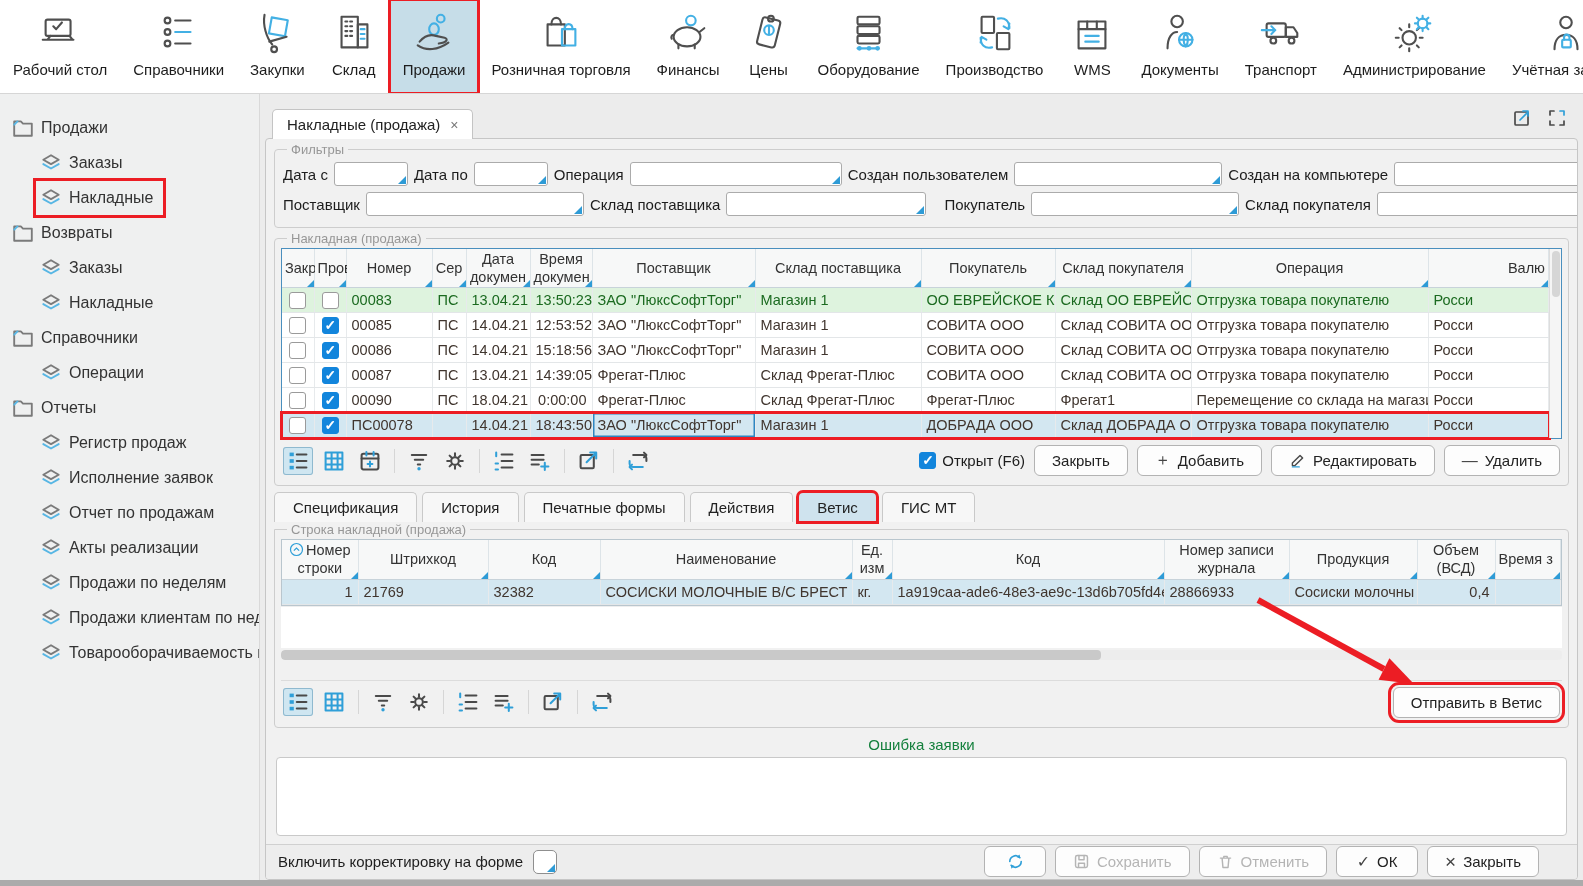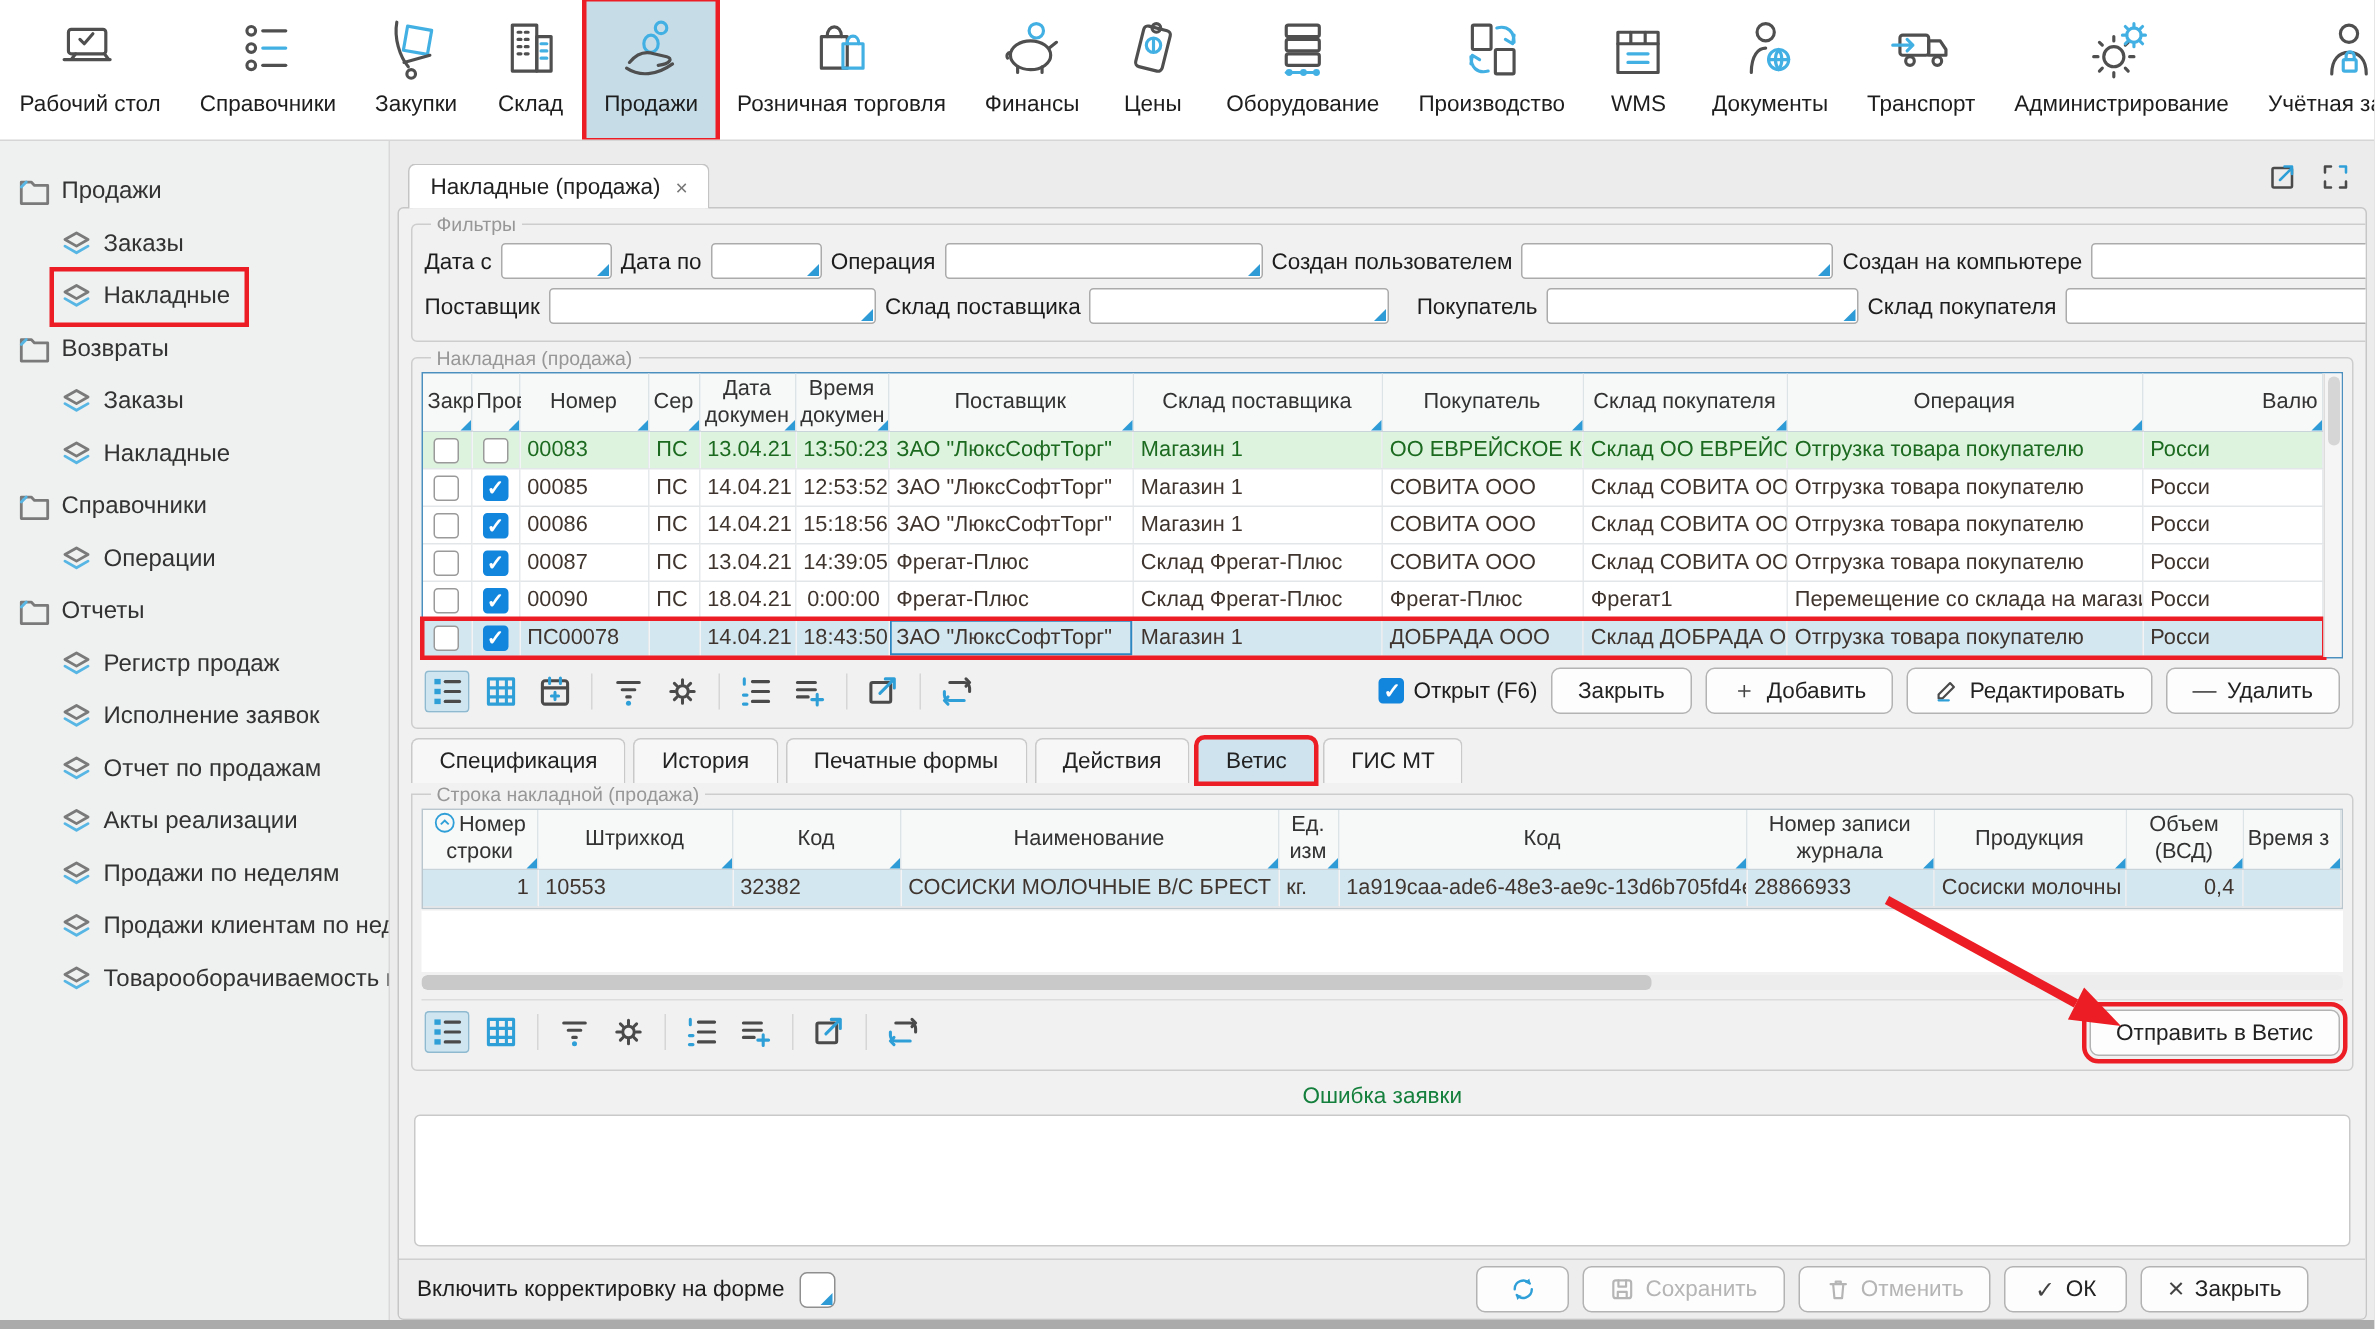--- a/index.html
+++ b/index.html
@@ -746,39 +746,39 @@
                     <th>Код</th>
                     <th>Номер записи журнала</th>
                     <th>Продукция</th>
                     <th>Объем (ВСД)</th>
                     <th style="text-align:left">Время з</th>
               </tr>
                 </thead>
               <tbody>
                 <tr class="row-selected" style="outline:none">
                   <td class="num">1</td>
-                    <td>10553</td>
+                    <td>21769</td>
                     <td>32382</td>
                     <td>СОСИСКИ МОЛОЧНЫЕ В/С БРЕСТ 1</td>
                     <td>кг.</td>
                     <td>1a919caa-ade6-48e3-ae9c-13d6b705fd4e</td>
                     <td>28866933</td>
                     <td>Сосиски молочны</td>
                     <td class="num">0,4</td>
                     <td></td>
                 </tr>
               </tbody>
             </table>
           </div>
           <div class="filler"></div>
           <div class="hscroll">
               <div class="thumb"></div>
             </div>
 
-          <div class="gtb" style="border-top:1px solid #dcdcdc;margin-top:6px">
+          <div class="gtb" style="border-top:1px solid #dcdcdc;margin-top:20px">
             <span class="icobtn selected">
                 <svg class="si" viewBox="0 0 20 20">
                   <rect class="acf" x="3" y="3" width="3.5" height="3"></rect>
                   <path d="M9 4.5h8"></path>
                   <rect class="acf" x="3" y="8.5" width="3.5" height="3"></rect>
                   <path d="M9 10h8"></path>
                   <rect class="acf" x="3" y="14" width="3.5" height="3"></rect>
                   <path d="M9 15.5h8"></path>
                 </svg>
               </span>

